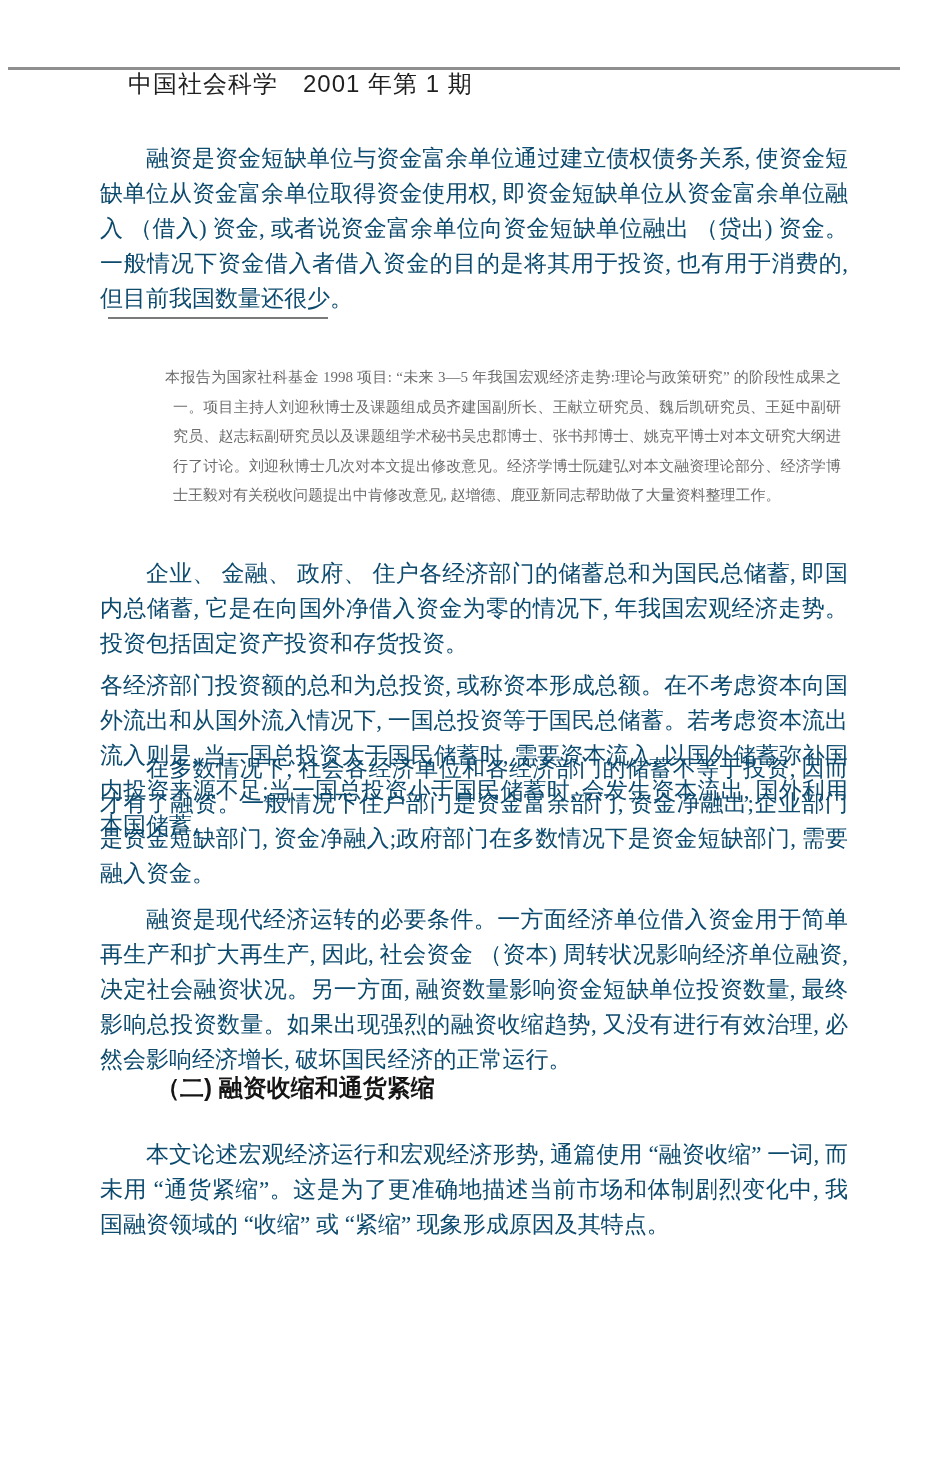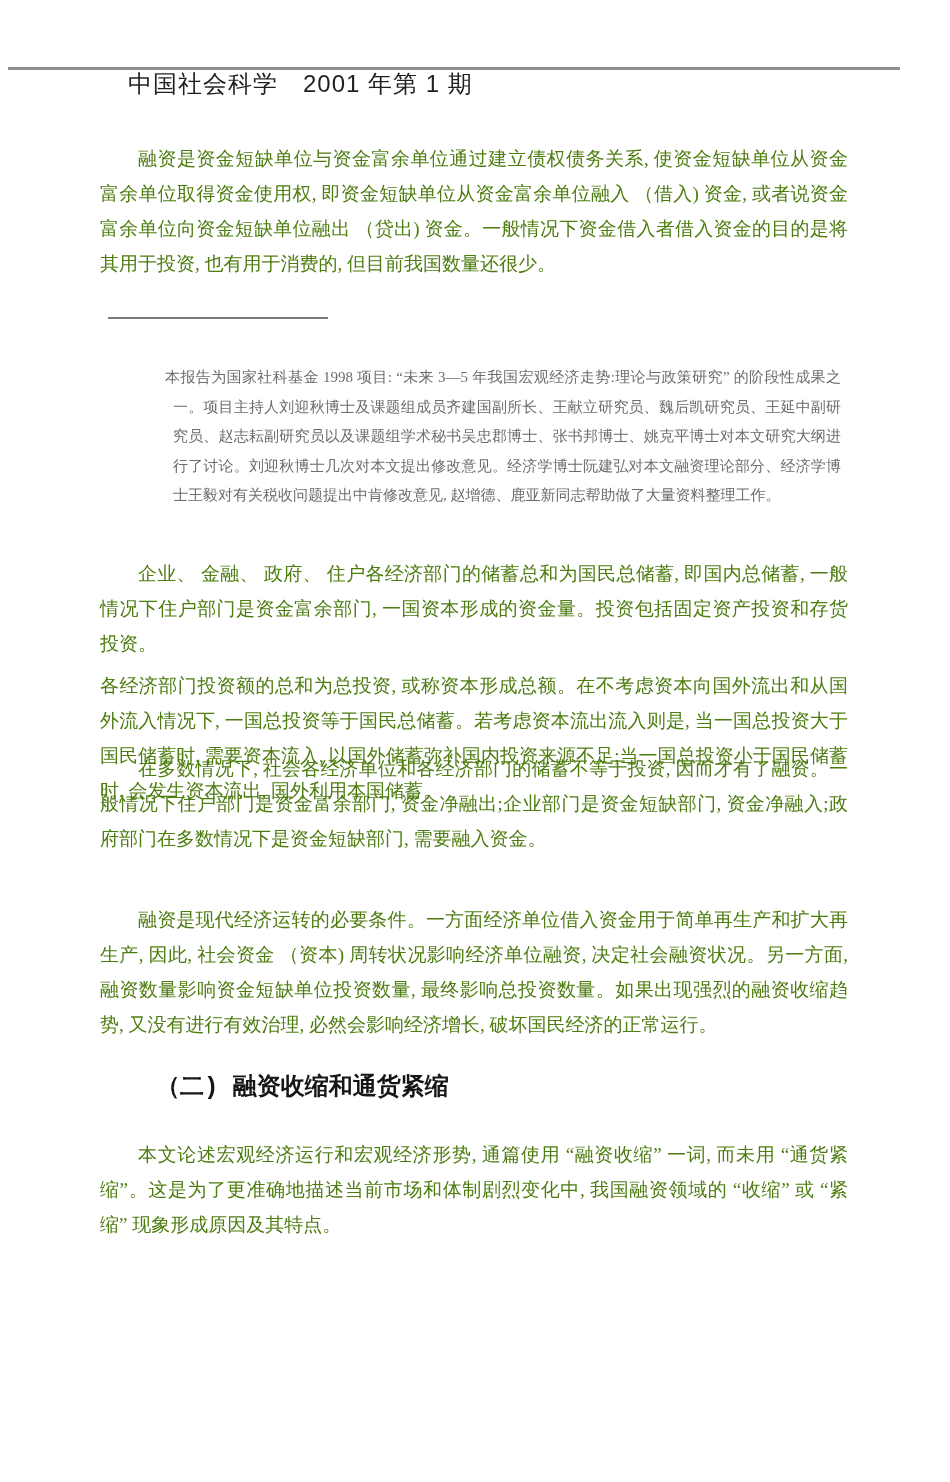--- a/index.html
+++ b/index.html
@@ -2,32 +2,32 @@
 <html><head>
 <meta charset="utf-8">
 <style>
   html,body{margin:0;padding:0;background:#ffffff;}
   .page{position:relative;width:950px;height:1482px;background:#ffffff;overflow:hidden;
         font-family:"Liberation Serif","DejaVu Serif",serif;}
   .top-rule{position:absolute;left:8px;top:67px;width:892px;height:3px;background:#8f8f8f;}
   .journal-header{position:absolute;left:128px;top:72px;font-size:24px;line-height:24px;
         color:#1f1f1f;font-family:"Liberation Sans","DejaVu Sans",sans-serif;letter-spacing:1px;}
   .content{position:absolute;left:100px;top:0;width:748px;}
-  .para{position:absolute;left:0;width:748px;margin:0;font-size:19px;line-height:35px;
-        color:#4d7c0f;text-align:justify;}
+  .para{position:absolute;left:0;width:748px;margin:0;font-size:23px;line-height:35px;
+        color:#0c4a6e;text-align:justify;}
   .para .line{display:block;}
   .ind2{text-indent:2em;}
   .ind1{text-indent:1em;}
   .line.right{text-align:right;}
   .fn-sep{position:absolute;left:8px;width:220px;height:0;border-top:2px solid #7a7a7a;}
   .footnote{position:absolute;left:65px;width:668px;padding-left:8px;text-indent:-8px;
         font-size:15px;line-height:29.5px;color:#6c6c6c;text-align:justify;}
   .heading{position:absolute;left:0;width:748px;margin:0;font-size:24px;line-height:32px;
         font-weight:700;color:#151515;text-indent:56px;
-        font-family:Liberation Mono, monospace;}
+        font-family:Liberation Sans, sans-serif;}
   
   #p1{top:141px}
   #fnsep{top:317px}
   #fn1{top:363px}
   #p2{top:556px}
   #p3{top:668px}
   #p4{top:751px}
   #p5{top:902px}
   #h2sec{top:1072px}
   #p6{top:1137px}
@@ -36,21 +36,21 @@
 </head>
 <body>
 
 <div class="page">
   <div class="top-rule"></div>
   <div class="journal-header">中国社会科学　2001 年第 1 期</div>
   <div class="content">
       <div id="p1" class="para ind2">融资是资金短缺单位与资金富余单位通过建立债权债务关系, 使资金短缺单位从资金富余单位取得资金使用权, 即资金短缺单位从资金富余单位融入 （借入) 资金, 或者说资金富余单位向资金短缺单位融出 （贷出) 资金。一般情况下资金借入者借入资金的目的是将其用于投资, 也有用于消费的, 但目前我国数量还很少。</div>
       <div id="fnsep" class="fn-sep"></div>
       <div id="fn1" class="footnote">本报告为国家社科基金 1998 项目: “未来 3—5 年我国宏观经济走势:理论与政策研究” 的阶段性成果之一。项目主持人刘迎秋博士及课题组成员齐建国副所长、王献立研究员、魏后凯研究员、王延中副研究员、赵志耘副研究员以及课题组学术秘书吴忠郡博士、张书邦博士、姚克平博士对本文研究大纲进行了讨论。刘迎秋博士几次对本文提出修改意见。经济学博士阮建弘对本文融资理论部分、经济学博士王毅对有关税收问题提出中肯修改意见, 赵增德、鹿亚新同志帮助做了大量资料整理工作。</div>
-      <div id="p2" class="para ind2">企业、 金融、 政府、 住户各经济部门的储蓄总和为国民总储蓄, 即国内总储蓄, 一般情况下住户部门是资金富余部门, 一国资本形成的资金量。投资包括固定资产投资和存货投资。</div>
+      <div id="p2" class="para ind2">企业、 金融、 政府、 住户各经济部门的储蓄总和为国民总储蓄, 即国内总储蓄, 它是在向国外净借入资金为零的情况下, 年我国宏观经济走势。投资包括固定资产投资和存货投资。</div>
       <div id="p3" class="para">各经济部门投资额的总和为总投资, 或称资本形成总额。在不考虑资本向国外流出和从国外流入情况下, 一国总投资等于国民总储蓄。若考虑资本流出流入则是, 当一国总投资大于国民储蓄时, 需要资本流入, 以国外储蓄弥补国内投资来源不足;当一国总投资小于国民储蓄时, 会发生资本流出, 国外利用本国储蓄。</div>
       <div id="p4" class="para ind2">在多数情况下, 社会各经济单位和各经济部门的储蓄不等于投资, 因而才有了融资。一般情况下住户部门是资金富余部门, 资金净融出;企业部门是资金短缺部门, 资金净融入;政府部门在多数情况下是资金短缺部门, 需要融入资金。</div>
       <div id="p5" class="para ind2">融资是现代经济运转的必要条件。一方面经济单位借入资金用于简单再生产和扩大再生产, 因此, 社会资金 （资本) 周转状况影响经济单位融资, 决定社会融资状况。另一方面, 融资数量影响资金短缺单位投资数量, 最终影响总投资数量。如果出现强烈的融资收缩趋势, 又没有进行有效治理, 必然会影响经济增长, 破坏国民经济的正常运行。</div>
       <div id="h2sec" class="heading">（二) 融资收缩和通货紧缩</div>
       <div id="p6" class="para ind2">本文论述宏观经济运行和宏观经济形势, 通篇使用 “融资收缩” 一词, 而未用 “通货紧缩”。这是为了更准确地描述当前市场和体制剧烈变化中, 我国融资领域的 “收缩” 或 “紧缩” 现象形成原因及其特点。</div>
       <div id="p7" class="para">
       </div>
     </div>
 </div>
 

